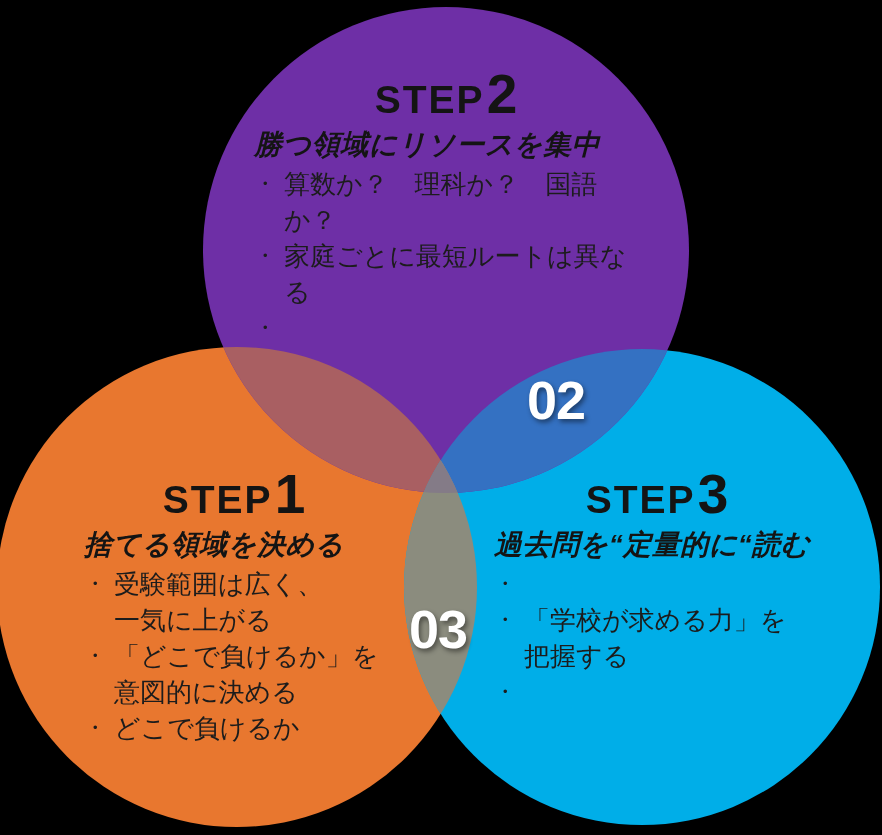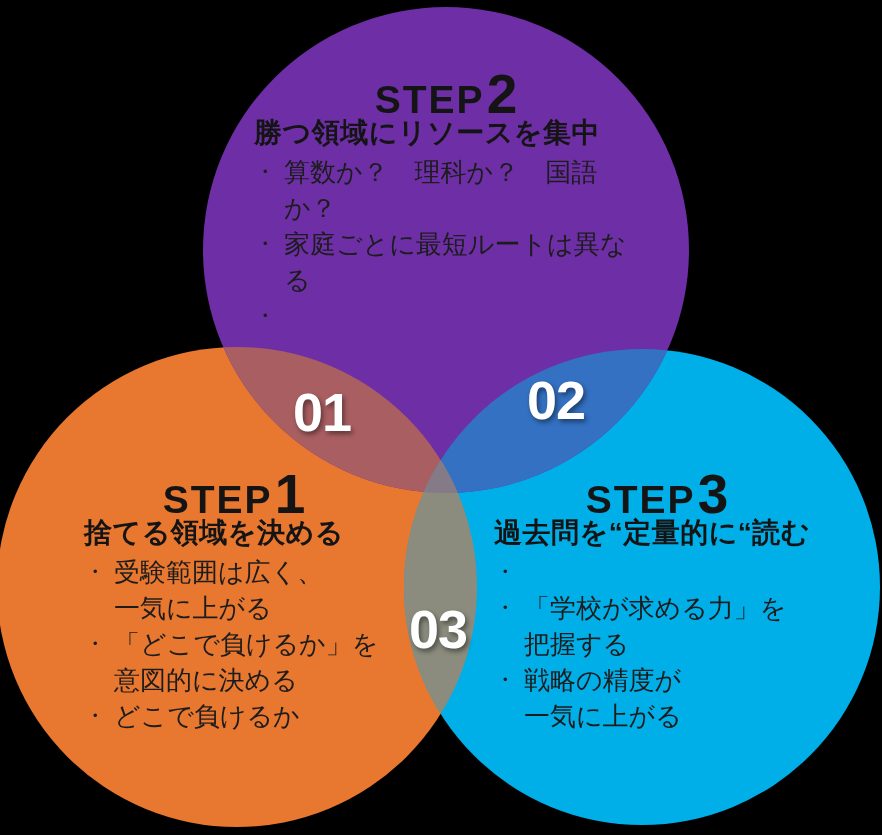--- a/index.html
+++ b/index.html
@@ -37,27 +37,28 @@
     font-size: 39px;
     font-weight: bold;
     letter-spacing: 2px;
   }
   .step-digit {
     font-size: 55px;
     font-weight: bold;
     margin-left: 2px;
   }
   .step-heading {
-    margin: 0 0 4px 0;
+    margin: 12px 0 4px 0;
     font-size: 28px;
     font-weight: bold;
     line-height: 34px;
     letter-spacing: 0.5px;
     color: #141414;
     white-space: nowrap;
+    font-style: italic;
   }
   .bullets {
     list-style: none;
     margin: 2px 0 0 0;
     padding: 0;
     font-size: 26px;
     line-height: 36px;
     color: #1c1c1c;
   }
   .bullet { display: flex; }
@@ -170,23 +171,20 @@
       <li class="bullet">
         <span class="marker">・</span>
       </li>
       <li class="bullet">
         <span class="marker">・</span>
         <span class="btext">「学校が求める力」を
 把握する</span>
       </li>
       <li class="bullet">
         <span class="marker">・</span>
-        <span class="btext">戦略の精度が
-一気に上がる</span>
       </li>
     </ul>
   </section>
 
-  <div class="num num-01">01</div>
   <div class="num num-02">02</div>
   <div class="num num-03">03</div>
 
 </div>
 
 </body></html>

